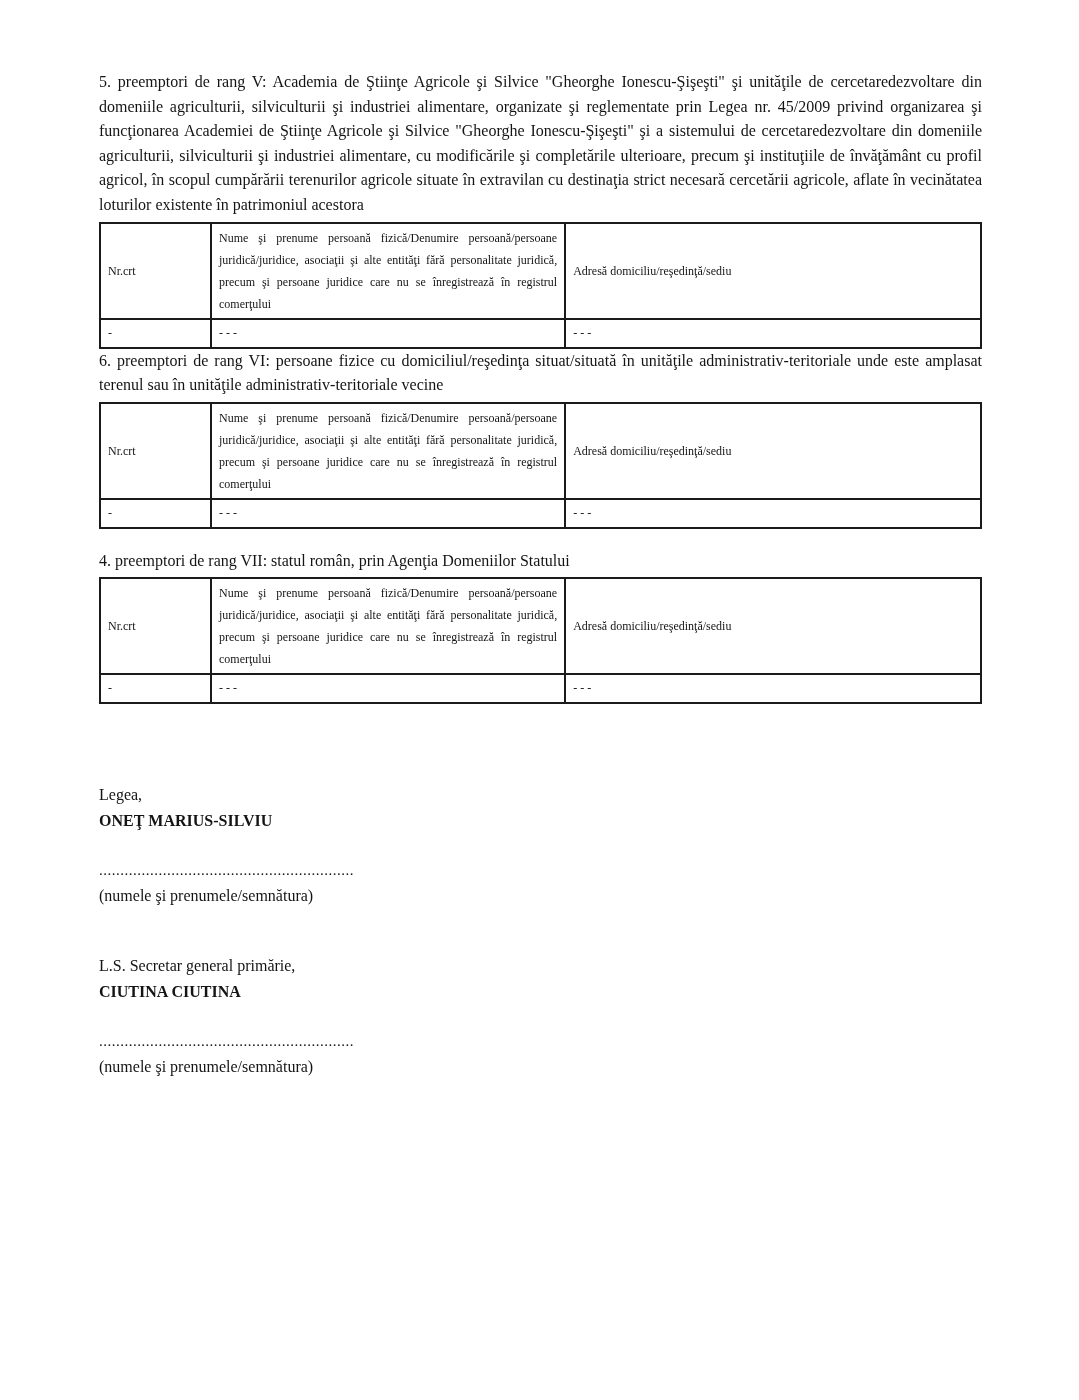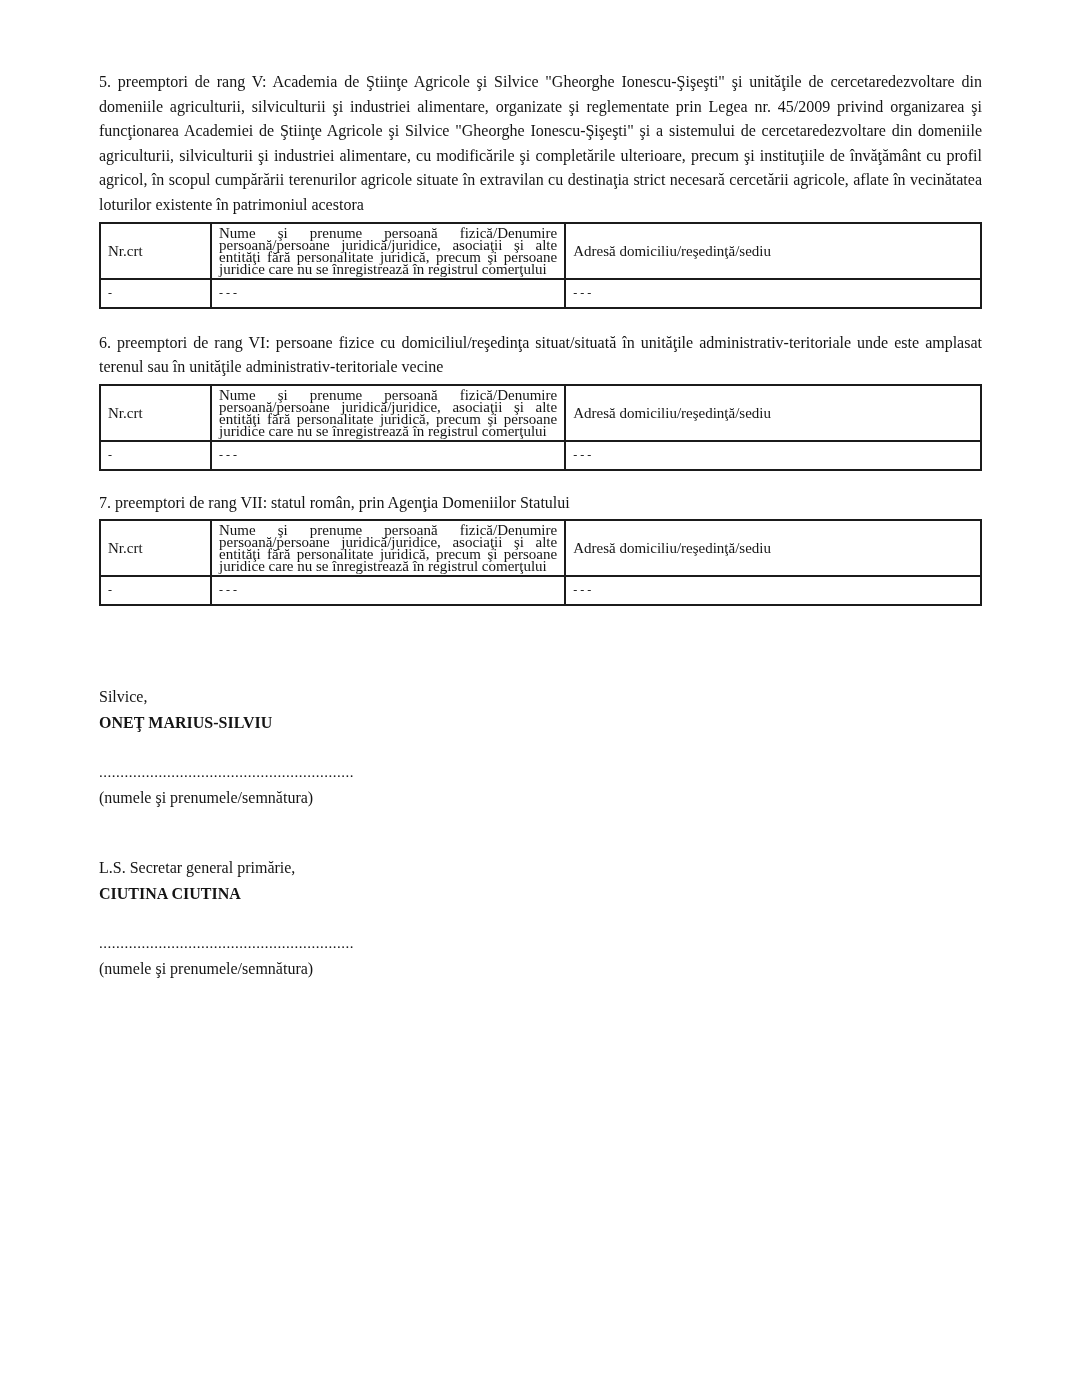--- a/index.html
+++ b/index.html
@@ -31,32 +31,32 @@
   }
   table.ptable col.c1 { width: 12.6%; }
   table.ptable col.c2 { width: 40.2%; }
   table.ptable col.c3 { width: 47.2%; }
   table.ptable th, table.ptable td {
     border: 2px solid #1b1b1b;
     padding: 3px 7px;
     font-weight: normal;
   }
   table.ptable th {
-    font-size: 15px;
-    line-height: 12px;
+    font-size: 12px;
+    line-height: 22px;
     text-align: left;
     vertical-align: middle;
   }
   table.ptable th.justify { text-align: justify; text-justify: inter-word; }
   table.ptable td {
     font-size: 12px;
     height: 29px;
     vertical-align: middle;
   }
-  .sect-heading { margin-top: 22px; }
+  .sect-heading { }
   .sect-heading.tight { margin-top: 20px; }
   .sig-block { margin-top: 78px; }
   .sig-line { font-size: 16px; line-height: 26px; }
   .bold { font-weight: bold; }
   .mt-role { margin-top: 21px; }
   .mt-dots { margin-top: 24px; }
   .mt-second { margin-top: 45px; }
   .dots-line {
     font-size: 15px;
     line-height: 25px;
@@ -115,21 +115,21 @@
         <tr>
           <td>-</td>
           <td>- - -</td>
           <td>- - -</td>
         </tr>
       </tbody>
     </table>
   </section>
 
   <section>
-    <p class="para sect-heading tight">7. preemptori de rang VII: statul român, prin Agenţia Domeniilor Statului</p>
+    <p class="para sect-heading tight">4. preemptori de rang VII: statul român, prin Agenţia Domeniilor Statului</p>
     <table class="ptable">
       <colgroup>
           <col class="c1">
           <col class="c2">
           <col class="c3">
         </colgroup>
       <thead>
         <tr>
           <th>Nr.crt</th>
           <th class="justify">Nume şi prenume persoană fizică/Denumire persoană/persoane juridică/juridice, asociaţii şi alte entităţi fără personalitate juridică, precum şi persoane juridice care nu se înregistrează în registrul comerţului</th>
@@ -141,21 +141,21 @@
           <td>-</td>
           <td>- - -</td>
           <td>- - -</td>
         </tr>
       </tbody>
     </table>
   </section>
 
   <div class="sig-block">
 
-    <p class="sig-line mt-role">Silvice,</p>
+    <p class="sig-line mt-role">Legea,</p>
     <p class="sig-line bold">ONEŢ MARIUS-SILVIU</p>
     <p class="dots-line mt-dots">............................................................</p>
     <p class="caption">(numele şi prenumele/semnătura)</p>
 
     <p class="sig-line mt-second">L.S. Secretar general primărie,</p>
     <p class="sig-line bold">CIUTINA CIUTINA</p>
     <p class="dots-line mt-dots">............................................................</p>
     <p class="caption">(numele şi prenumele/semnătura)</p>
   </div>
 

